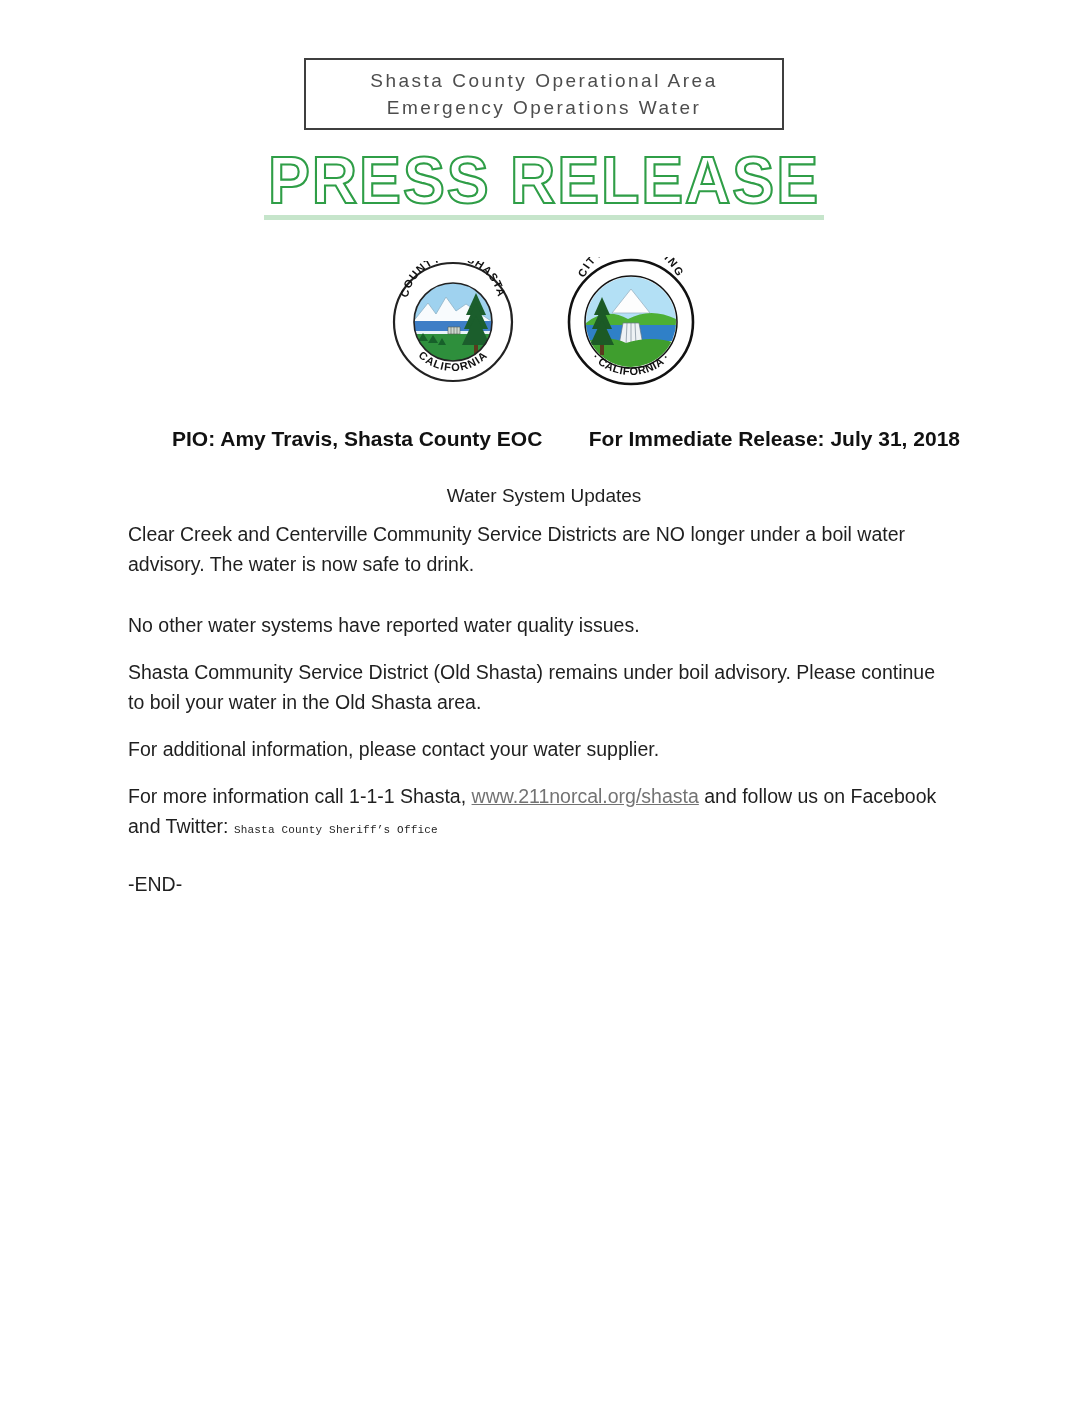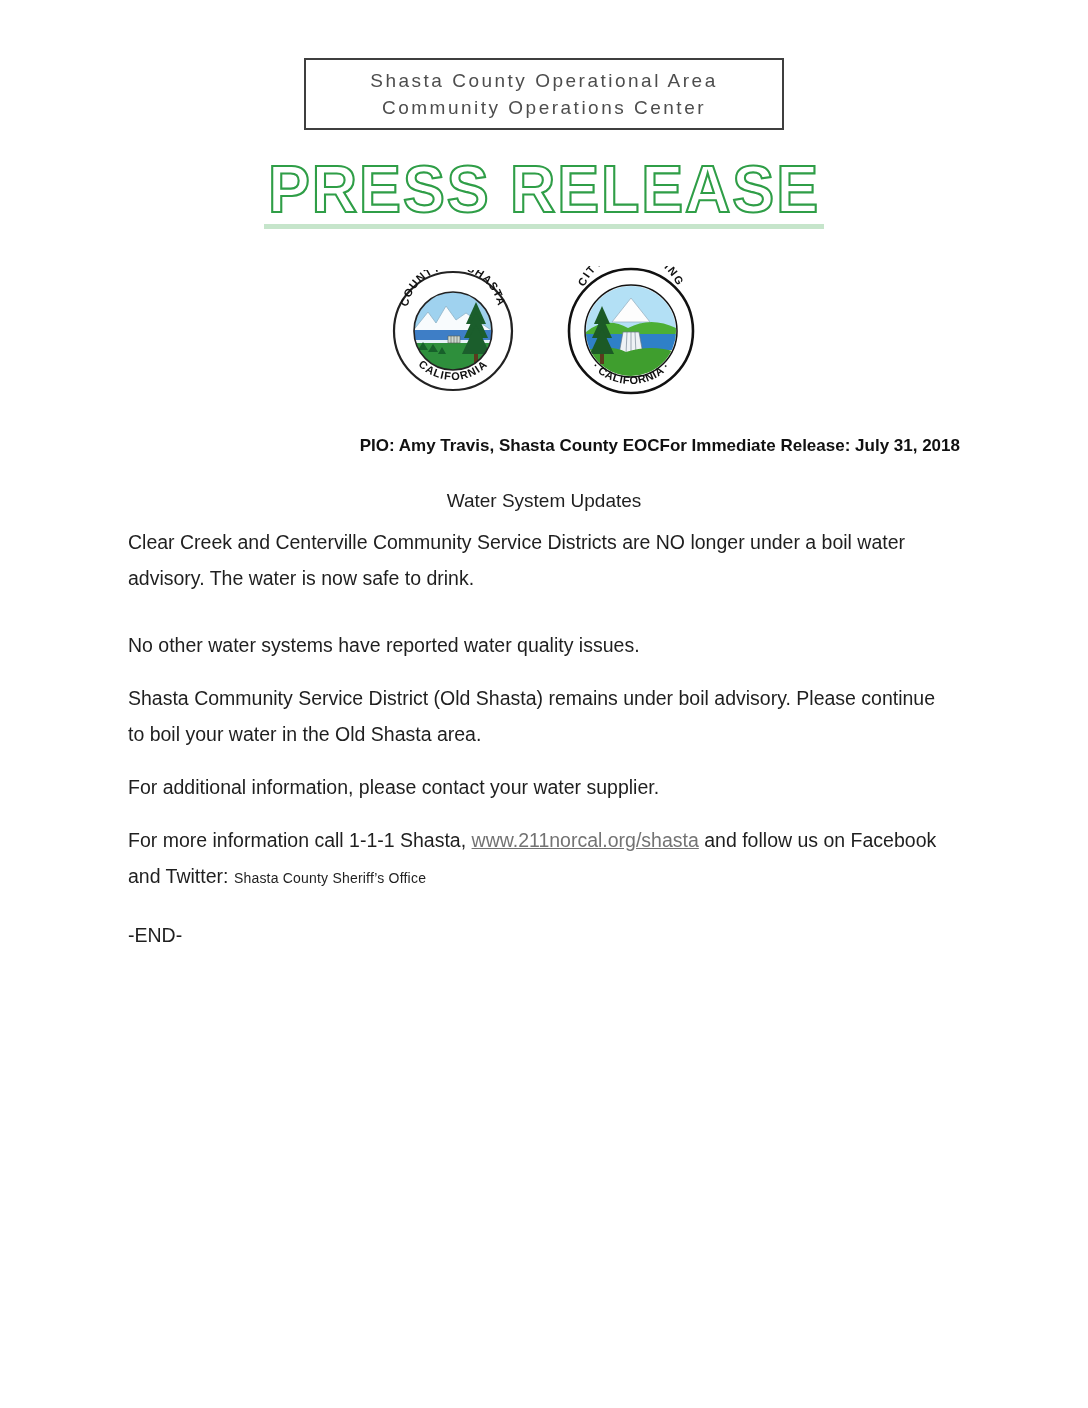--- a/index.html
+++ b/index.html
@@ -6,45 +6,45 @@
   .page{
     width:1088px;height:1288px;margin:0 auto;background:#ffffff;
     font-family:"Liberation Sans",sans-serif;color:#1f1f1f;position:relative;
     overflow:hidden;
   }
   .header-box{
     width:476px;margin:58px auto 0;border:2px solid #3f3f3f;
     text-align:center;padding:7px 0;
     color:#4d4d4d;font-size:19px;line-height:27px;letter-spacing:2.5px;
   }
-  .press-release-wrap{margin-top:24px;text-align:center;}
+  .press-release-wrap{margin-top:15px;text-align:center;}
   .logos-row{
     margin-top:30px;display:flex;justify-content:center;align-items:center;gap:52px;
   }
   .content{padding:0 128px;}
   .meta-row{
-    margin-top:40px;display:flex;justify-content:flex-end;
-    font-weight:bold;font-size:17px;color:#111;margin-left:44px;
+    margin-top:40px;display:flex;justify-content:space-between;
+    font-weight:bold;font-size:21px;color:#111;margin-left:44px;
   }
   .body-title{margin-top:34px;text-align:center;font-size:19px;}
-  .content p{font-size:19.5px;line-height:36px;margin:0 18px 17px 0;}
+  .content p{font-size:19.5px;line-height:30px;margin:0 18px 17px 0;}
   .content p.first-para{margin-top:12px;margin-bottom:31px;}
   a.inline-link{color:#737373;text-decoration:underline;cursor:pointer;}
-  .twitter-handle{font-family:Liberation Sans, sans-serif;font-size:14px;letter-spacing:0.2px;}
+  .twitter-handle{font-family:Liberation Mono, monospace;font-size:11px;letter-spacing:0.2px;}
   .end-marker{margin-top:28px;text-align:left;font-size:19.5px;}
   svg text{font-family:"Liberation Sans",sans-serif;}
 </style>
 </head>
 <body>
 
 <div class="page">
 
   <div class="header-box">
     <div>Shasta County Operational Area</div>
-    <div>Community Operations Center</div>
+    <div>Emergency Operations Water</div>
   </div>
 
   <div class="press-release-wrap">
     <svg width="560" height="78" viewBox="0 0 560 78">
       <text x="4" y="58" font-size="66" font-weight="bold" fill="#ffffff" stroke-width="2.2" letter-spacing="2" textLength="552" lengthAdjust="spacingAndGlyphs" stroke="#2f9e47">PRESS RELEASE</text>
       <rect x="0" y="70" width="560" height="5" fill="#c6e5cb"></rect>
     </svg>
   </div>
 
   <div class="logos-row">

